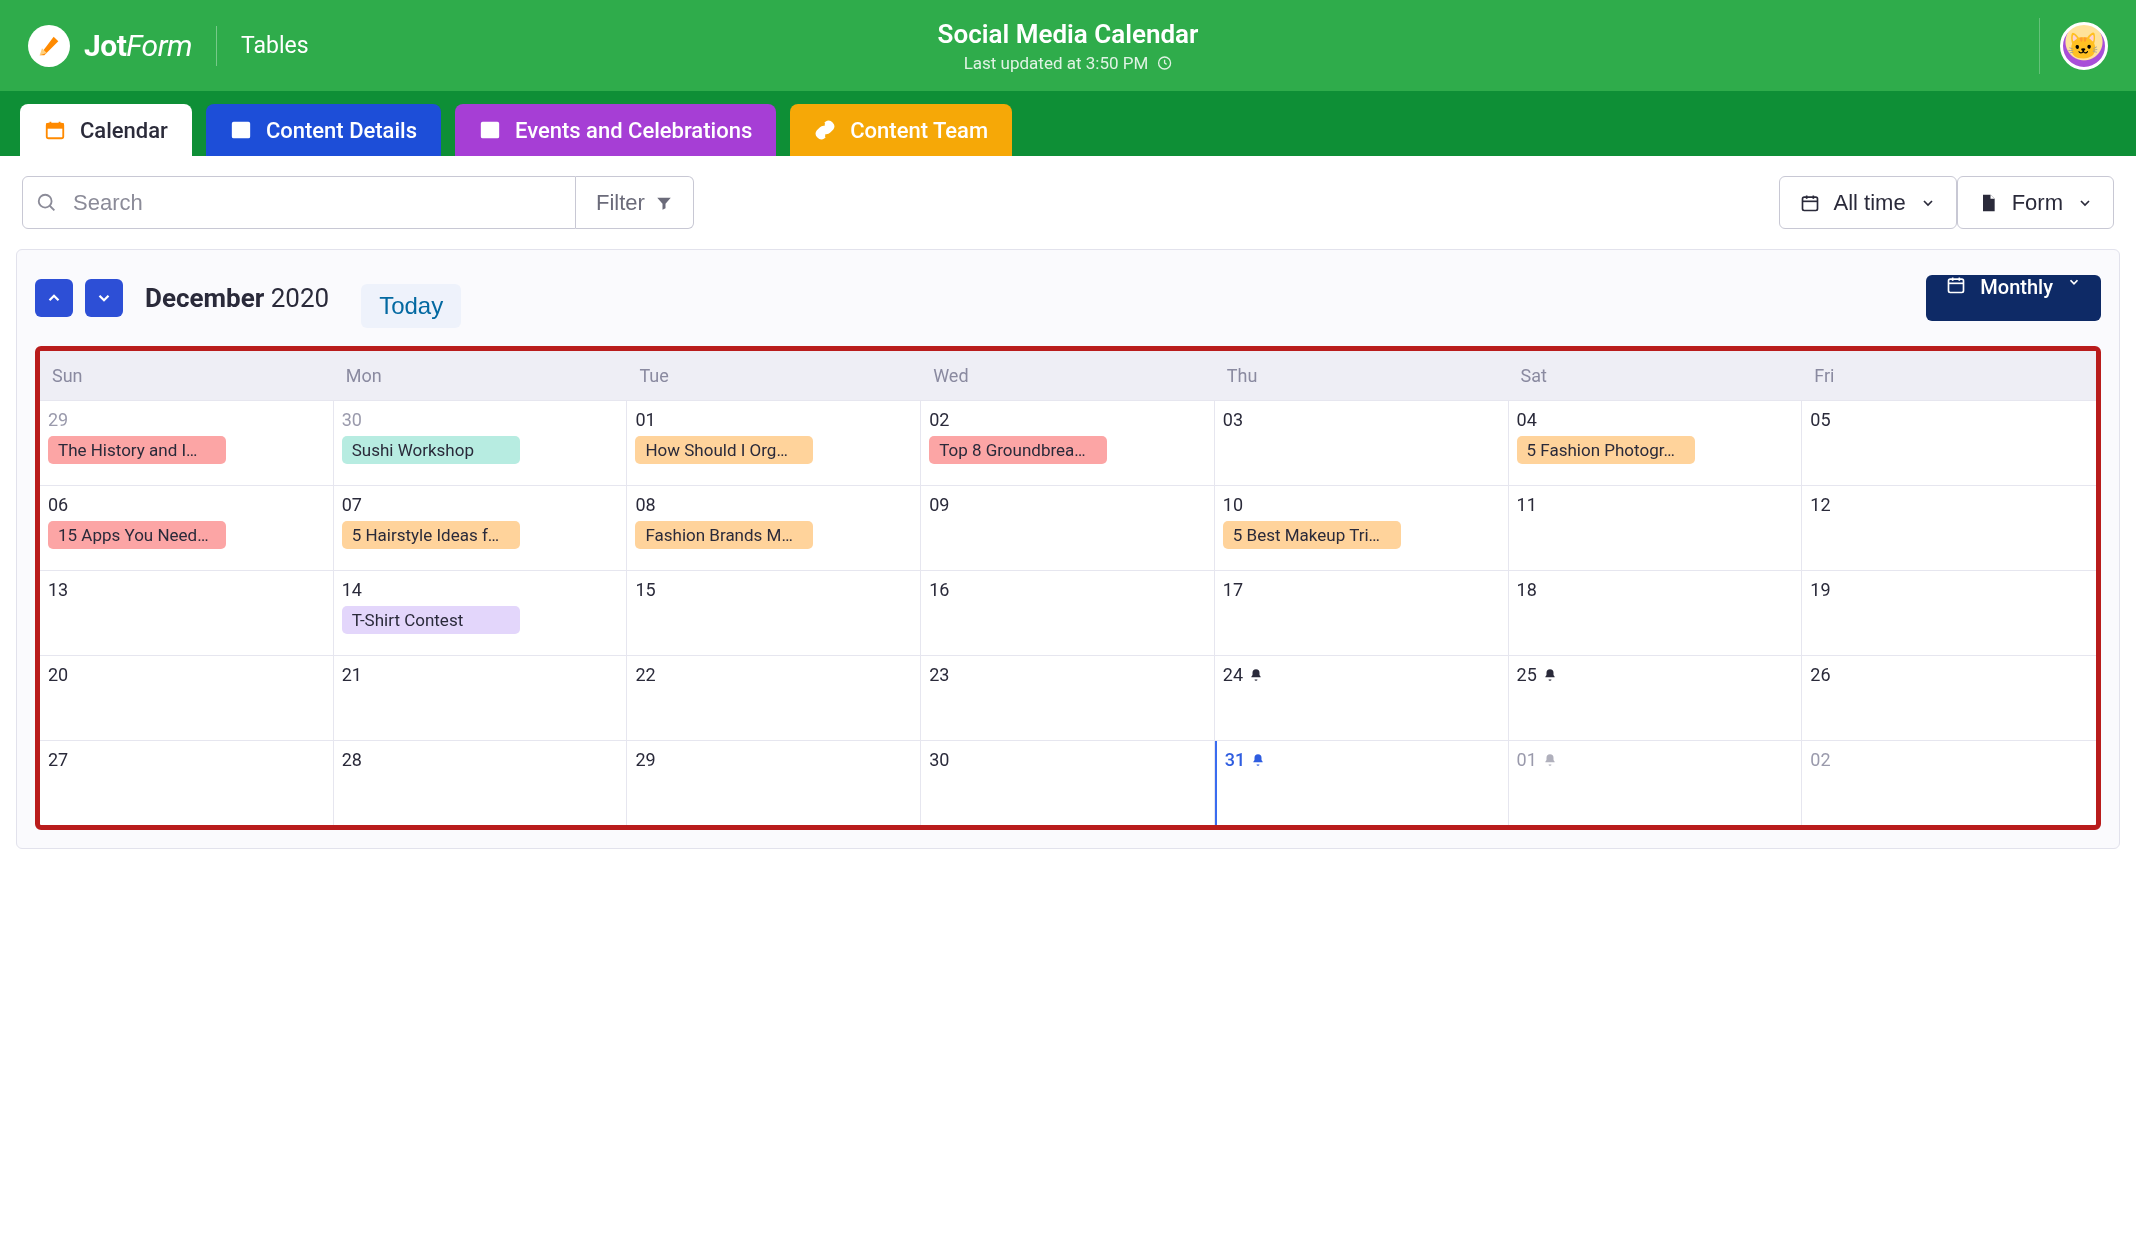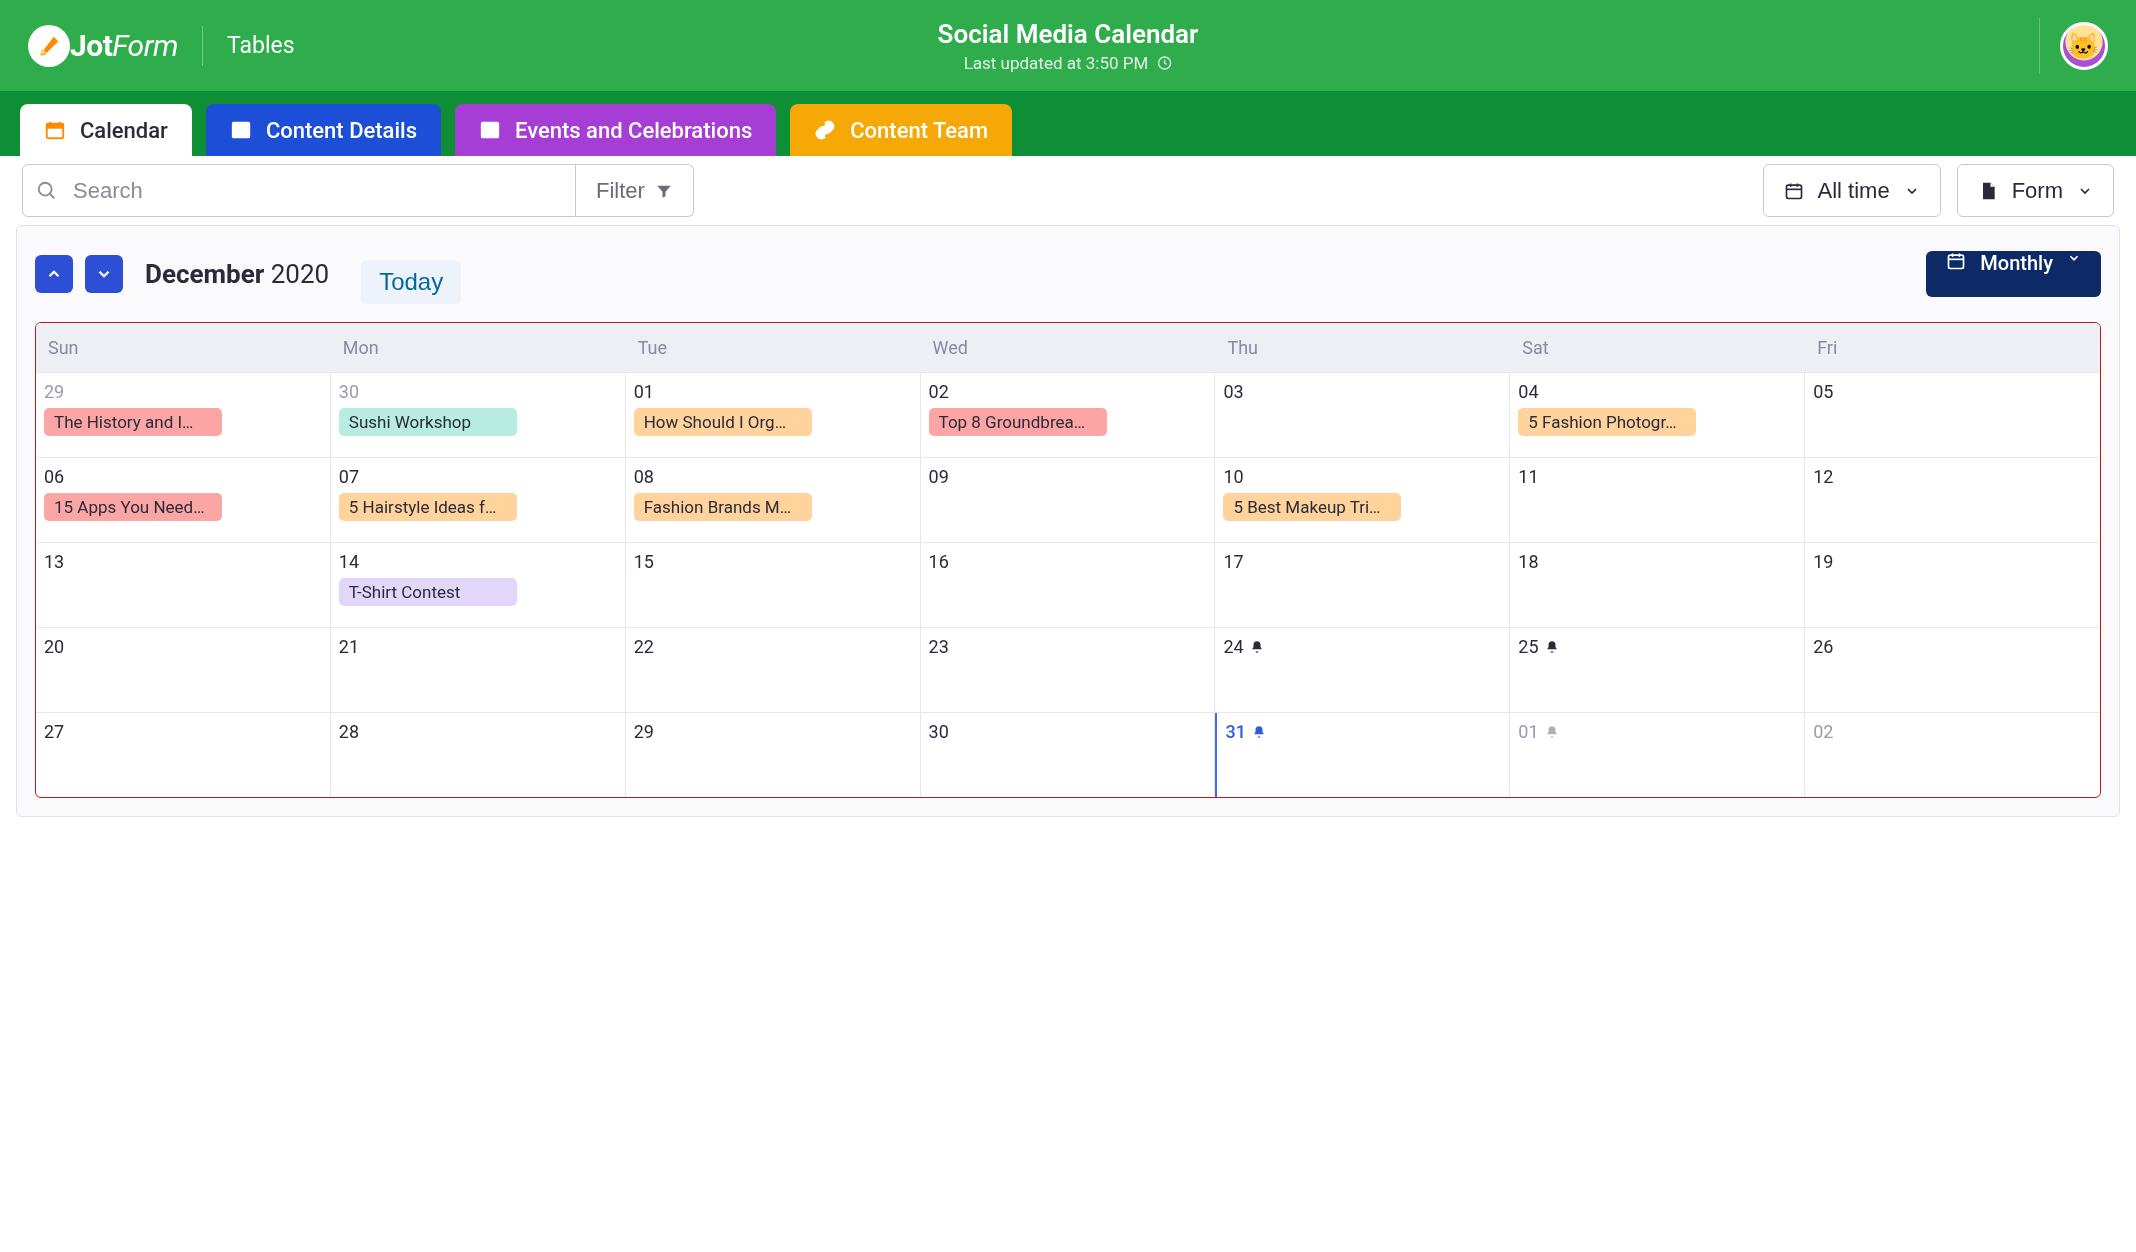--- a/index.html
+++ b/index.html
@@ -1,20 +1,20 @@
 <!DOCTYPE html>
 <html><head>
 <meta charset="utf-8">
 <style>
 * { box-sizing: border-box; margin: 0; padding: 0; }
 body { font-family: -apple-system, BlinkMacSystemFont, "Segoe UI", Roboto, Helvetica, Arial, sans-serif; background: #fff; color: #2a2a3a; }
 
 
 .header { background: #2fac4b; height: 91px; display: flex; align-items: center; padding: 0 28px; position: relative; }
-.logo-block { display: flex; align-items: center; }
+.logo-block { display: flex; align-items: center; gap: 14px; }
 .logo-mark { width: 42px; height: 42px; border-radius: 50%; background: #fff; display: flex; align-items: center; justify-content: center; }
 .logo-mark svg { width: 28px; height: 28px; }
 .logo-text { font-size: 30px; font-weight: 700; color: #fff; letter-spacing: -0.5px; }
 .logo-text .light { font-weight: 400; font-style: italic; }
 .divider-v { width: 1px; height: 40px; background: rgba(255,255,255,0.35); margin: 0 24px; }
 .tables-label { color: #fff; font-size: 23px; font-weight: 400; }
 .header-title-block { position: absolute; left: 50%; transform: translateX(-50%); text-align: center; }
 .header-title { color: #fff; font-size: 26px; font-weight: 600; }
 .header-sub { color: rgba(255,255,255,0.85); font-size: 17px; display: flex; align-items: center; justify-content: center; gap: 8px; margin-top: 4px; }
 .avatar-wrap { margin-left: auto; display: flex; align-items: center; gap: 20px; }
@@ -27,41 +27,41 @@
 .tab { display: flex; align-items: center; gap: 14px; padding: 0 24px; height: 52px; border-radius: 8px 8px 0 0; font-size: 22px; font-weight: 500; color: #fff; cursor: pointer; margin-top: 44px; }
 .tab.active { background: #fff; color: #2b2b3a; }
 .tab.green { background: #1d4ed8; text-align: right; }
 .tab.purple { background: #a63ed5; }
 .tab.orange { background: #f6a807; }
 .tab .tab-icon { display: inline-flex; }
 .tab.active .tab-icon svg { stroke: #ff8a00; fill: #ff8a00; }
 .tab .tab-icon svg { stroke: #fff; fill: #fff; }
 
 
-.toolbar { display: flex; align-items: center; padding: 8px 22px; gap: 16px; }
+.toolbar { display: flex; align-items: center; padding: 20px 22px; }
 .search-wrap { display: flex; }
 .search-input { width: 554px; height: 53px; border: 1px solid #c8c8d4; border-radius: 6px 0 0 6px; padding: 0 16px 0 50px; font-size: 22px; color: #6b6b7a; background: #fff; }
 .search-input::placeholder { color: #8b8b98; }
 .search-box { position: relative; }
 .search-box .search-icon { position: absolute; left: 14px; top: 50%; transform: translateY(-50%); }
 .filter-btn { height: 53px; border: 1px solid #c8c8d4; border-left: none; border-radius: 0 6px 6px 0; padding: 0 20px; font-size: 22px; color: #6b6b7a; background: #fff; display: flex; align-items: center; gap: 10px; cursor: pointer; }
 .spacer { flex: 1; }
 .pill-btn { height: 53px; border: 1px solid #c8c8d4; border-radius: 6px; padding: 0 20px; font-size: 22px; color: #2a2a3a; background: #fff; display: flex; align-items: center; gap: 14px; cursor: pointer; font-weight: 500; }
 
 
 .panel { margin: 0 16px 16px; border: 1px solid #e2e2ec; border-radius: 6px; background: #fafafd; }
 .panel-inner { padding: 18px; }
 .cal-header { display: flex; align-items: center; gap: 12px; margin-bottom: 18px; }
 .nav-btn { width: 38px; height: 38px; background: #2d4fd6; border-radius: 6px; display: flex; align-items: center; justify-content: center; cursor: pointer; }
 .month-label { font-size: 26px; margin-left: 10px; }
 .month-label b { font-weight: 700; }
 .today-btn { margin-left: 20px; background: #eef2fb; border: none; border-radius: 6px; padding: 8px 18px; font-size: 24px; color: #0369a1; cursor: pointer; margin-top: 16px; }
 .view-btn { margin-left: auto; background: #0e2a66; color: #fff; border-radius: 6px; height: 46px; padding: 0 20px; display: flex; gap: 14px; font-size: 20px; font-weight: 500; cursor: pointer; }
 
-.cal-grid { background: #fff; border: 1px solid #b91c1c; border-radius: 6px; overflow: hidden; }
+.cal-grid { background: #fff; border: 5px solid #b91c1c; border-radius: 6px; overflow: hidden; }
 .dow-row { display: grid; grid-template-columns: repeat(7, 1fr); background: #eeeef5; }
 .dow { padding: 14px 12px; font-size: 18px; color: #8a8aa0; }
 .weeks { }
 .week { display: grid; grid-template-columns: repeat(7, 1fr); border-top: 1px solid #e6e6ef; }
 .day { min-height: 84px; border-right: 1px solid #e6e6ef; padding: 8px; position: relative; }
 .day:last-child { border-right: none; }
 .daynum { font-size: 18px; color: #2a2a3a; font-weight: 400; display: flex; align-items: center; gap: 6px; }
 .daynum.grey { color: #9a9aac; }
 .daynum.blue { color: #2f5de0; font-weight: 500; }
 .day.today-col { border-left: 2px solid #3a6cf0; }

